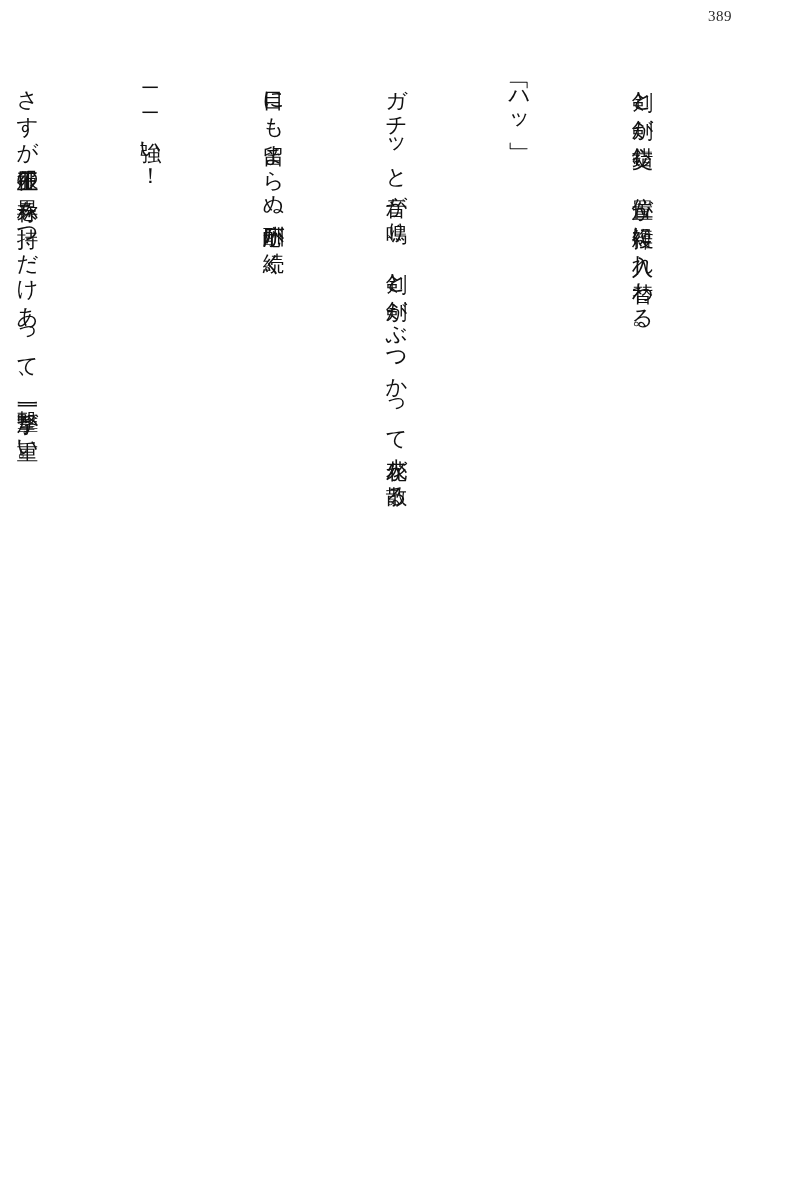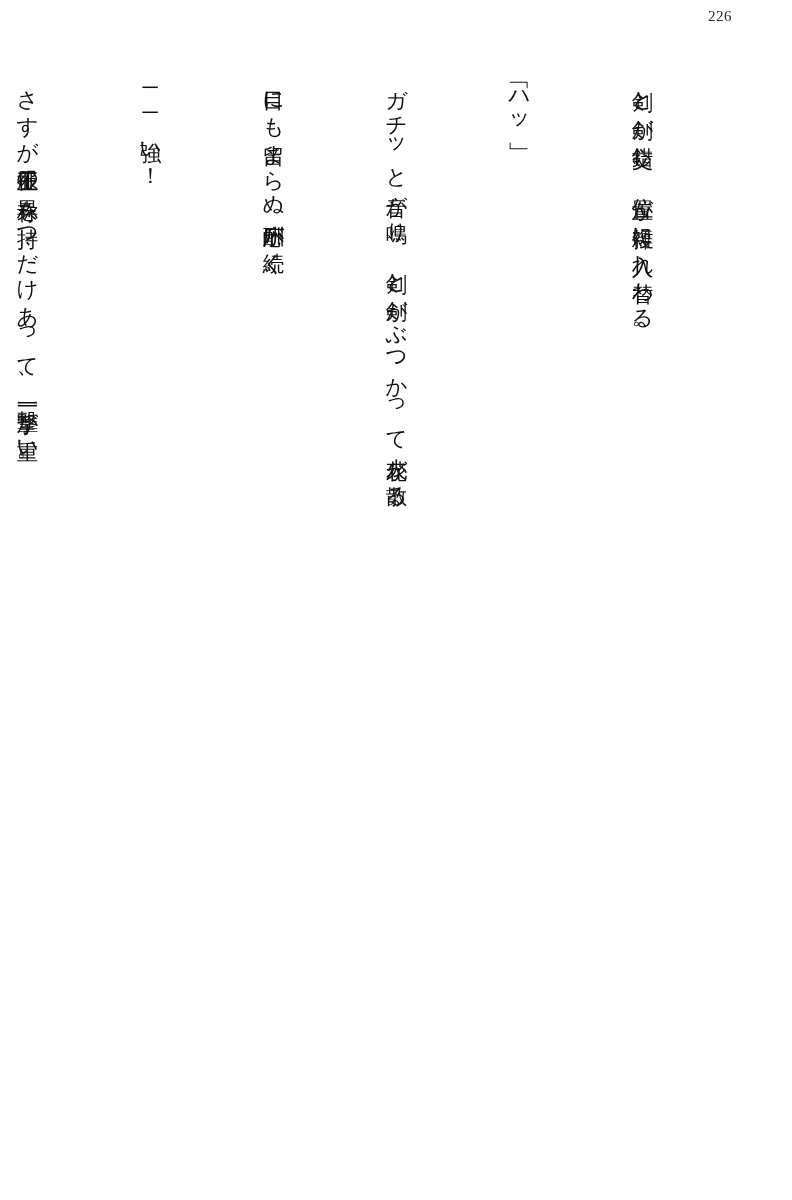--- a/index.html
+++ b/index.html
@@ -55,21 +55,21 @@
   
   .vline {
     display: block;
   }
 </style>
 </head>
 <body>
 
 <div class="page">
 
-  <div class="page-number">226</div>
+  <div class="page-number">389</div>
 
   <div class="body-text">
     <span class="vline">剣と剣が交錯し、位置が複雑に入れ替わる。</span>
     <span class="vline">「ハッ」</span>
     <span class="vline">ガチッと音が鳴り、剣と剣がぶつかって火花が散る。</span>
     <span class="vline">目にも留まらぬ応酬が続く。</span>
     <span class="vline">──強い！</span>
     <span class="vline">さすが征服王の異称を持つだけあって、一撃一撃が重い。</span>
     
     

